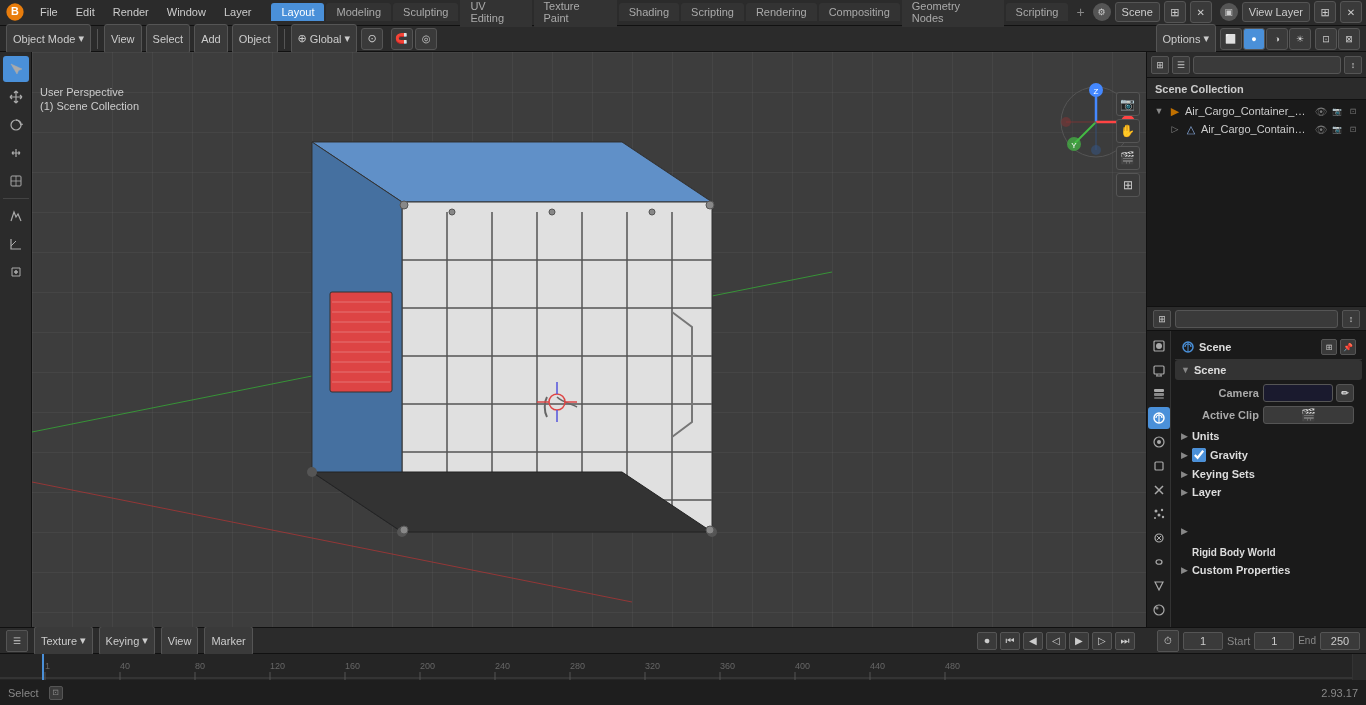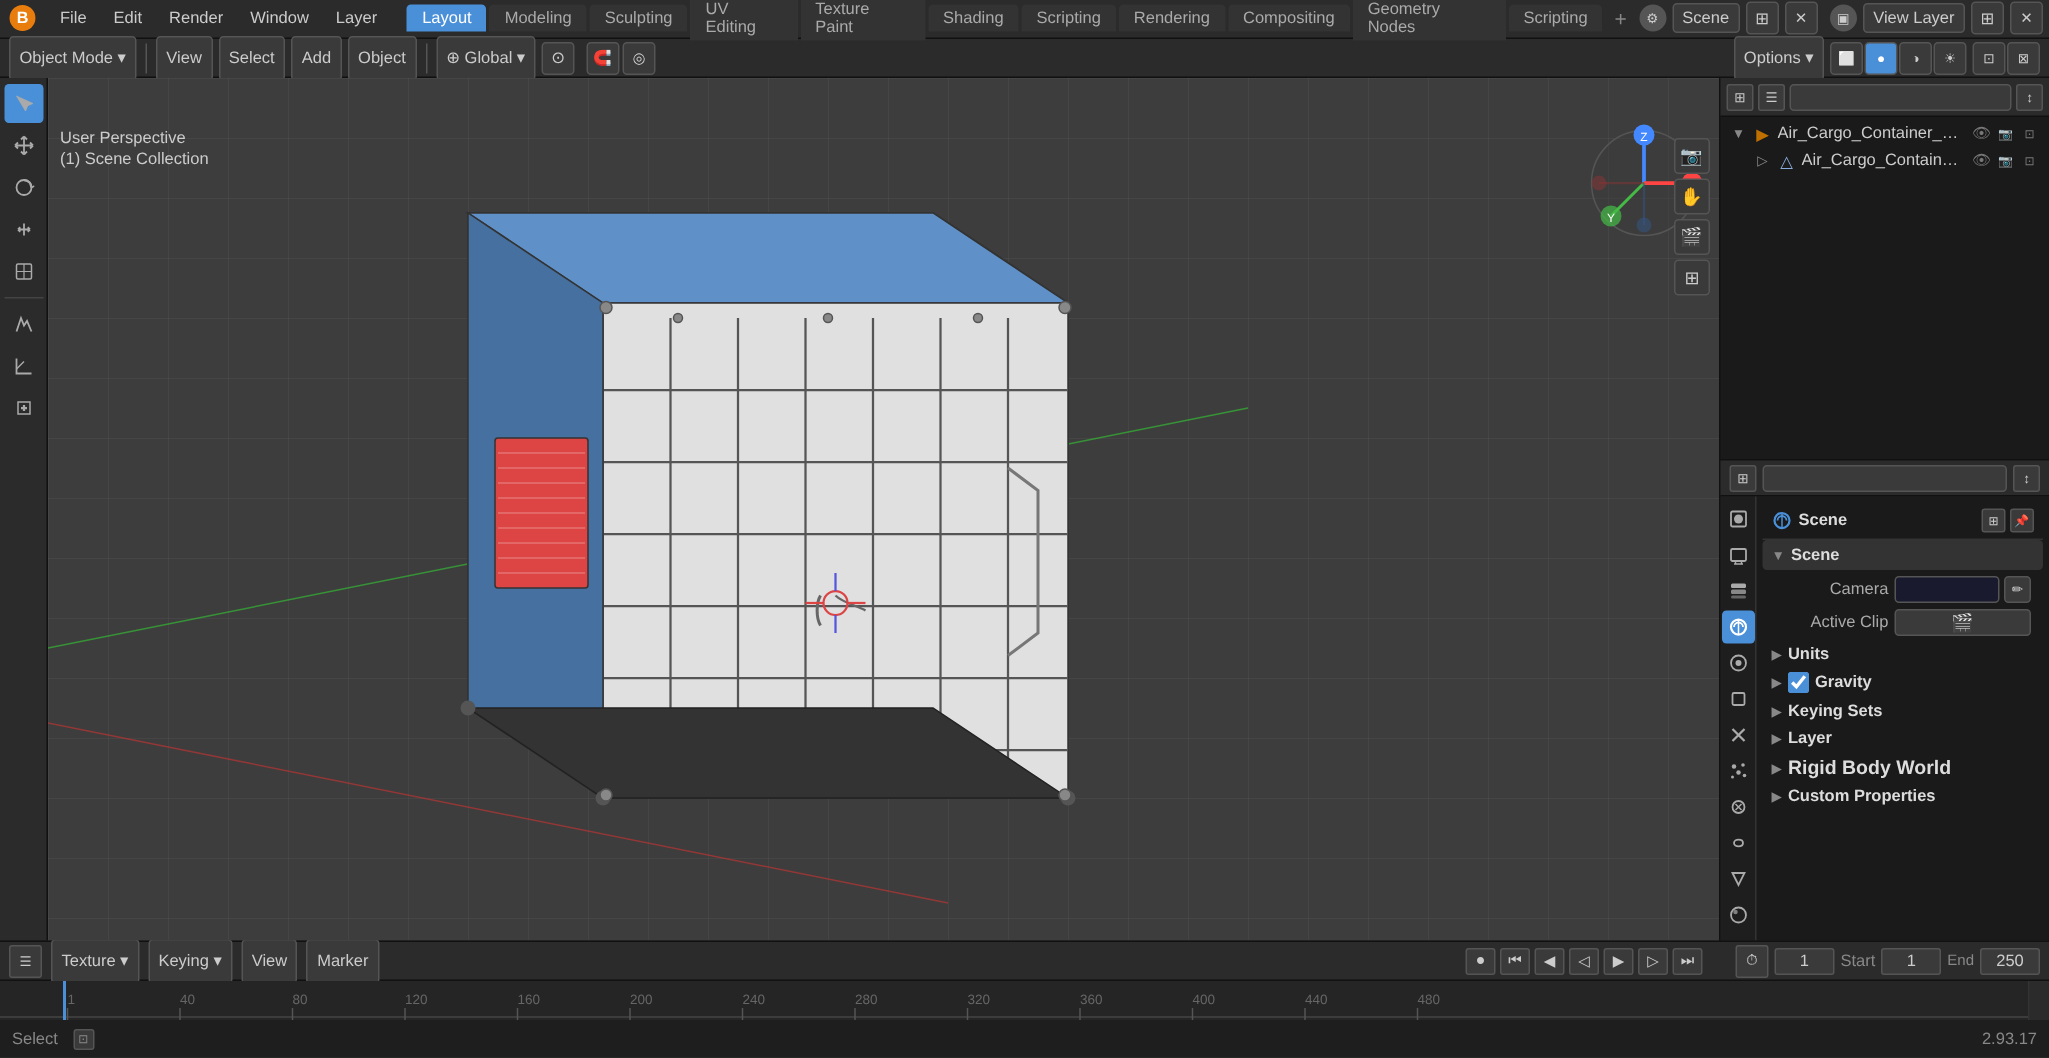--- a/index.html
+++ b/index.html
@@ -241,20 +241,21 @@
       font-size: 11px;
       color: #ddd;
       font-weight: bold;
     }
     .prop-row {
       display: flex;
       align-items: center;
       padding: 2px 8px;
       gap: 4px;
       min-height: 22px;
+      font-weight: bold;
     }
     .prop-label {
       color: #aaa;
       font-size: 11px;
       flex: 1;
       text-align: right;
     }
     .prop-value {
       flex: 1.2;
       display: flex;
@@ -749,20 +750,21 @@
           </div>
         <div style="width:18px;height:18px;background:#3a3a3a;border:1px solid #555;border-radius:2px;display:flex;align-items:center;justify-content:center;cursor:pointer;">
             <span style="font-size:9px;color:#ccc">☰</span>
           </div>
         <input class="outliner-search" type="text" placeholder="" style="">
         <div style="width:18px;height:18px;background:#3a3a3a;border:1px solid #555;border-radius:2px;display:flex;align-items:center;justify-content:center;cursor:pointer;">
             <span style="font-size:9px;color:#ccc">↕</span>
           </div>
       </div>
 
+      <div class="scene-collection-header">Scene Collection</div>
 
       <div class="outliner-content">
 
         <div class="outliner-item">
           <div class="outliner-arrow">▼</div>
           <div class="outliner-icon" style="color:#c07000;">▶</div>
           <div class="outliner-label">Air_Cargo_Container_ULD_LC</div>
           <div class="outliner-icons-right">
             <div class="outliner-eye">👁</div>
             <div class="outliner-eye" style="font-size:8px;">📷</div>
@@ -946,21 +948,21 @@
           <div class="prop-section">
             <div class="collapsible-row">
               <span style="font-size:9px;color:#888;">▶</span>
               <span style="font-size:11px;color:#ddd;font-weight:bold;">Layer</span>
             </div>
           </div>
 
           <div class="prop-section">
             <div class="collapsible-row">
               <span style="font-size:9px;color:#888;">▶</span>
-              <span style="font-size:13px;color:#ddd;font-weight:bold;">Rigid Body World</span>
+              <span style="font-size:10px;color:#ddd;font-weight:bold;margin-top:43px;">Rigid Body World</span>
             </div>
           </div>
 
           <div class="prop-section">
             <div class="collapsible-row">
               <span style="font-size:9px;color:#888;">▶</span>
               <span style="font-size:11px;color:#ddd;font-weight:bold;">Custom Properties</span>
             </div>
           </div>
 

